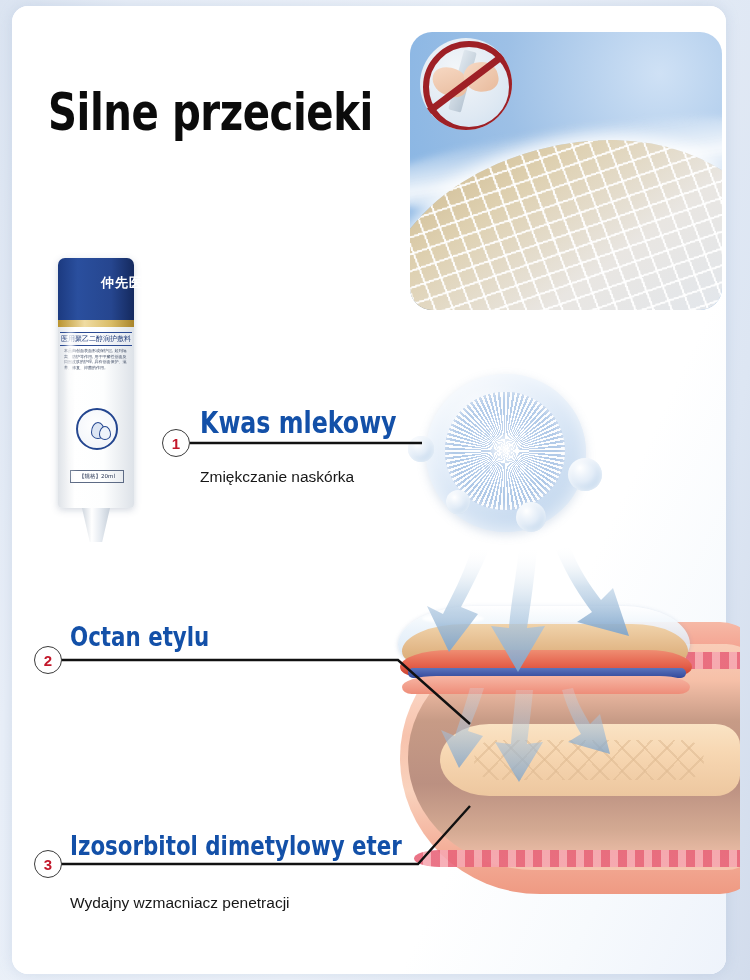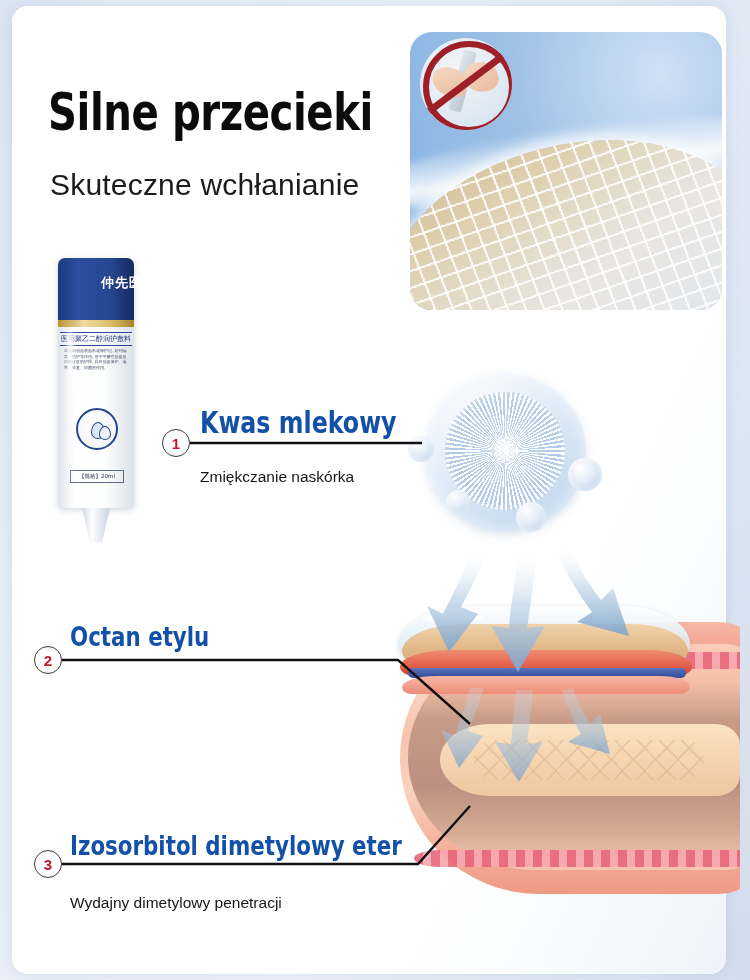--- a/index.html
+++ b/index.html
@@ -290,21 +290,20 @@
     <div class="noban">
       <div class="file"></div>
       <div class="hand1"></div>
       <div class="hand2"></div>
       <div class="ring"></div>
       <div class="slash"></div>
     </div>
   </div>
 
   <div class="title">Silne przecieki</div>
-  <div class="subtitle">Skuteczne wchłanianie</div>
 
   <div class="tube">
     <div class="body"></div>
     <div class="cap"></div>
     <div class="brand"><span>仲先医</span><sup>®</sup></div>
     <div class="goldline"></div>
     <div class="labelbar">医用聚乙二醇润护敷料</div>
     <div class="fine">本品由创面表面形成保护层, 起到隔离、防护等作用, 用于甲癣性创面及周围皮肤的护理, 具有创面保护、滋养、修复、抑菌的作用。</div>
     <div class="seal">
       <div class="drop"></div>
@@ -371,15 +370,15 @@
 
   <div class="marker" style="left:162px;top:429px;">1</div>
   <div class="calloutTitle c1-title">Kwas mlekowy</div>
   <div class="calloutDesc c1-desc">Zmiękczanie naskórka</div>
 
   <div class="marker" style="left:34px;top:646px;">2</div>
   <div class="calloutTitle c2-title">Octan etylu</div>
 
   <div class="marker" style="left:34px;top:850px;">3</div>
   <div class="calloutTitle c3-title">Izosorbitol dimetylowy eter</div>
-  <div class="calloutDesc c3-desc">Wydajny dimetylowy penetracji</div>
+  <div class="calloutDesc c3-desc">Wydajny wzmacniacz penetracji</div>
 
 </div>
 
 </body></html>

